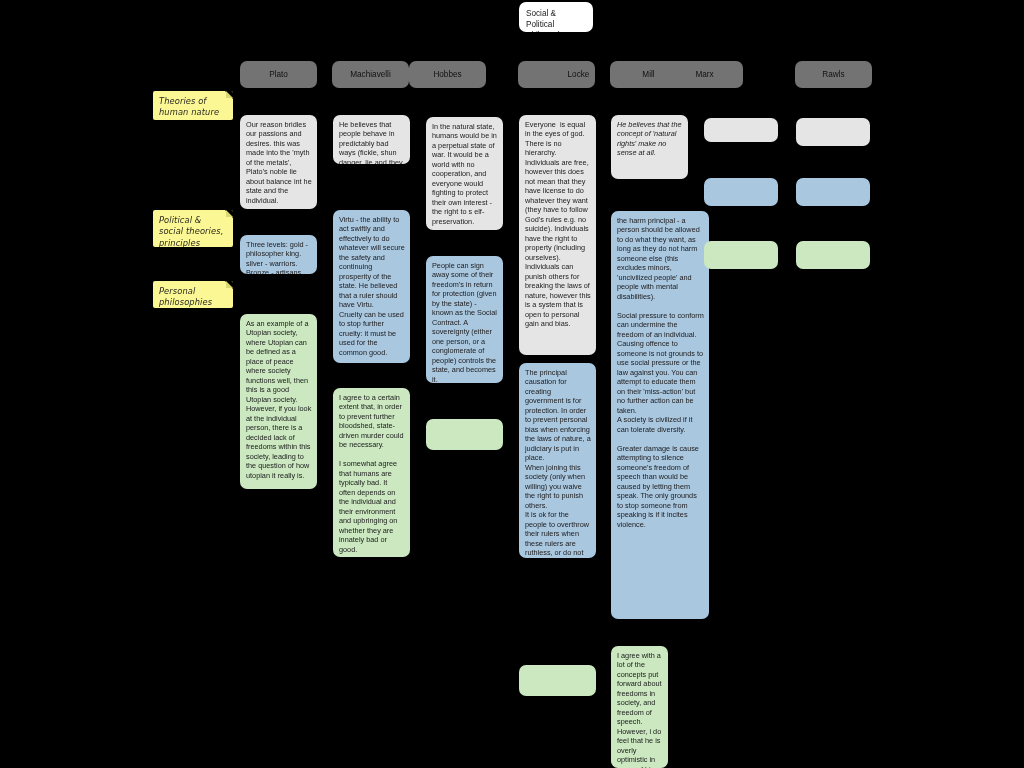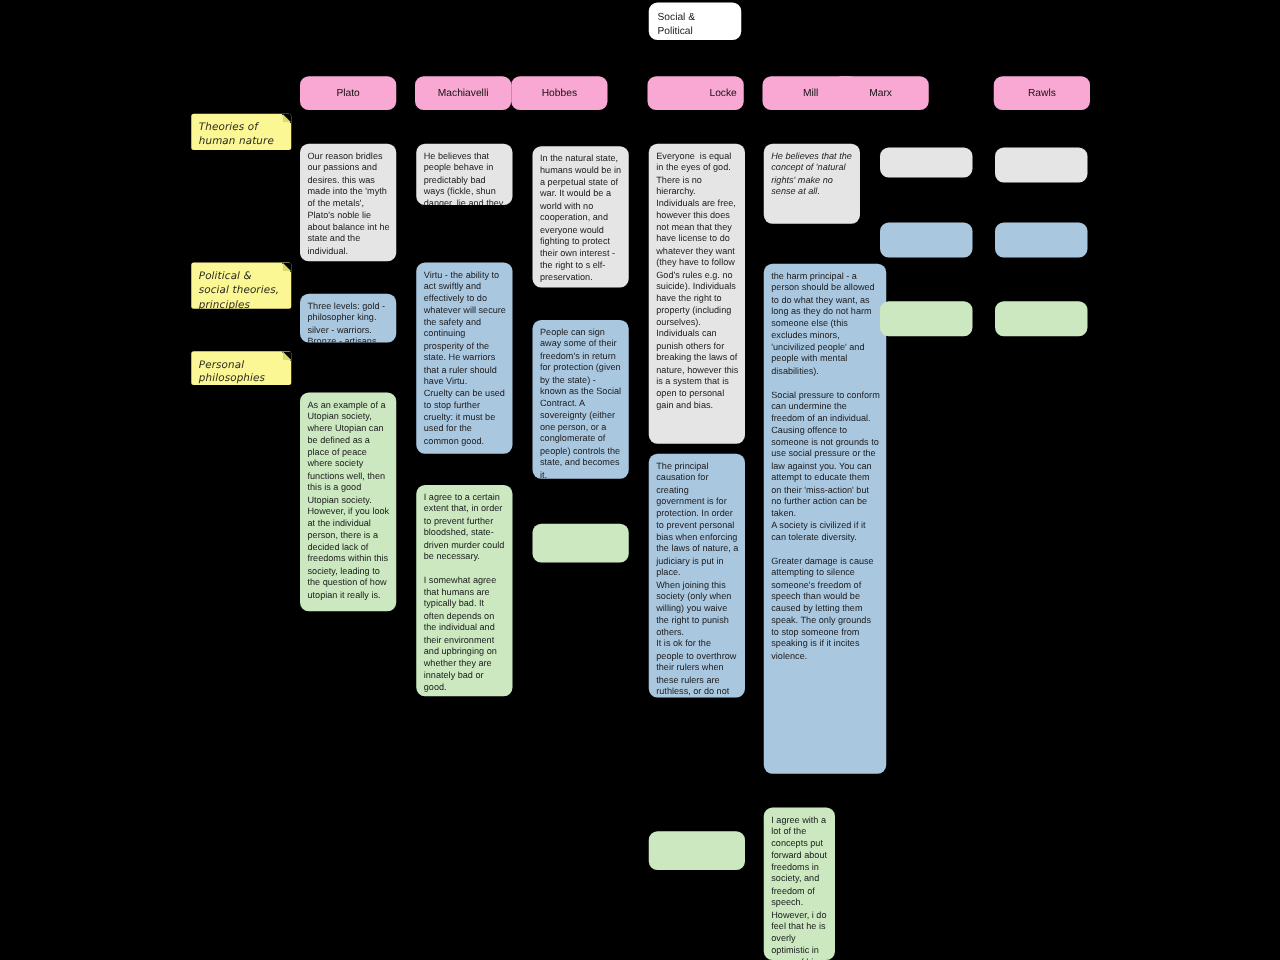--- a/index.html
+++ b/index.html
@@ -32,21 +32,21 @@
     color: #1a1a1a;
     border-radius: 7px;
     font-size: 8.2px;
     line-height: 1.35;
     padding: 6px 7px 5px 7px;
     font-family: "Liberation Sans", sans-serif;
   }
 
   
   .header-card {
-    background: #f9a8d4;
+    background: #737373;
     color: #111111;
     font-size: 8.2px;
     display: flex;
     align-items: center;
     justify-content: center;
     border-radius: 7px;
     text-align: center;
   }
 
   
@@ -121,21 +121,21 @@
     <span>Personal philosophies</span>
     <span class="fold"></span>
     <span class="fold-in"></span>
   </div>
 
   <div class="card note yellow" style="left:240px; top:115px; width:77px; height:94px;">Our reason bridles our passions and desires. this was made into the 'myth of the metals', Plato's noble lie about balance int he state and the individual.</div>
   <div class="card note blue" style="left:240px; top:235px; width:77px; height:39px;">Three levels: gold - philosopher king. silver - warriors. Bronze - artisans.</div>
   <div class="card note green" style="left:240px; top:314px; width:77px; height:175px;">As an example of a Utopian society, where Utopian can be defined as a place of peace where society functions well, then this is a good Utopian society. However, if you look at the individual person, there is a decided lack of freedoms within this society, leading to the question of how utopian it really is.</div>
 
   <div class="card note yellow" style="left:333px; top:115px; width:77px; height:49px;">He believes that people behave in predictably bad ways (fickle, shun danger, lie and they are greedy).</div>
-  <div class="card note blue" style="left:333px; top:210px; width:77px; height:153px;">Virtu - the ability to act swiftly and effectively to do whatever will secure the safety and continuing prosperity of the state. He warriors that a ruler should have Virtu.
+  <div class="card note blue" style="left:333px; top:210px; width:77px; height:153px;">Virtu - the ability to act swiftly and effectively to do whatever will secure the safety and continuing prosperity of the state. He believed that a ruler should have Virtu.
 Cruelty can be used to stop further cruelty: it must be used for the common good.</div>
   <div class="card note green" style="left:333px; top:388px; width:77px; height:169px;">I agree to a certain extent that, in order to prevent further bloodshed, state-driven murder could be necessary.
 
 I somewhat agree that humans are typically bad. It often depends on the individual and their environment and upbringing on whether they are innately bad or good.</div>
 
   <div class="card note yellow" style="left:426px; top:117px; width:77px; height:113px;">In the natural state, humans would be in a perpetual state of war. It would be a world with no cooperation, and everyone would fighting to protect their own interest - the right to s elf-preservation.</div>
   <div class="card note blue" style="left:426px; top:256px; width:77px; height:127px;">People can sign away some of their freedom's in return for protection (given by the state) - known as the Social Contract. A sovereignty (either one person, or a conglomerate of people) controls the state, and becomes it.</div>
   <div class="card note green empty" style="left:426px; top:419px; width:77px; height:31px;"></div>
 
   <div class="card note yellow" style="left:519px; top:115px; width:77px; height:240px;">Everyone  is equal in the eyes of god. There is no hierarchy.

